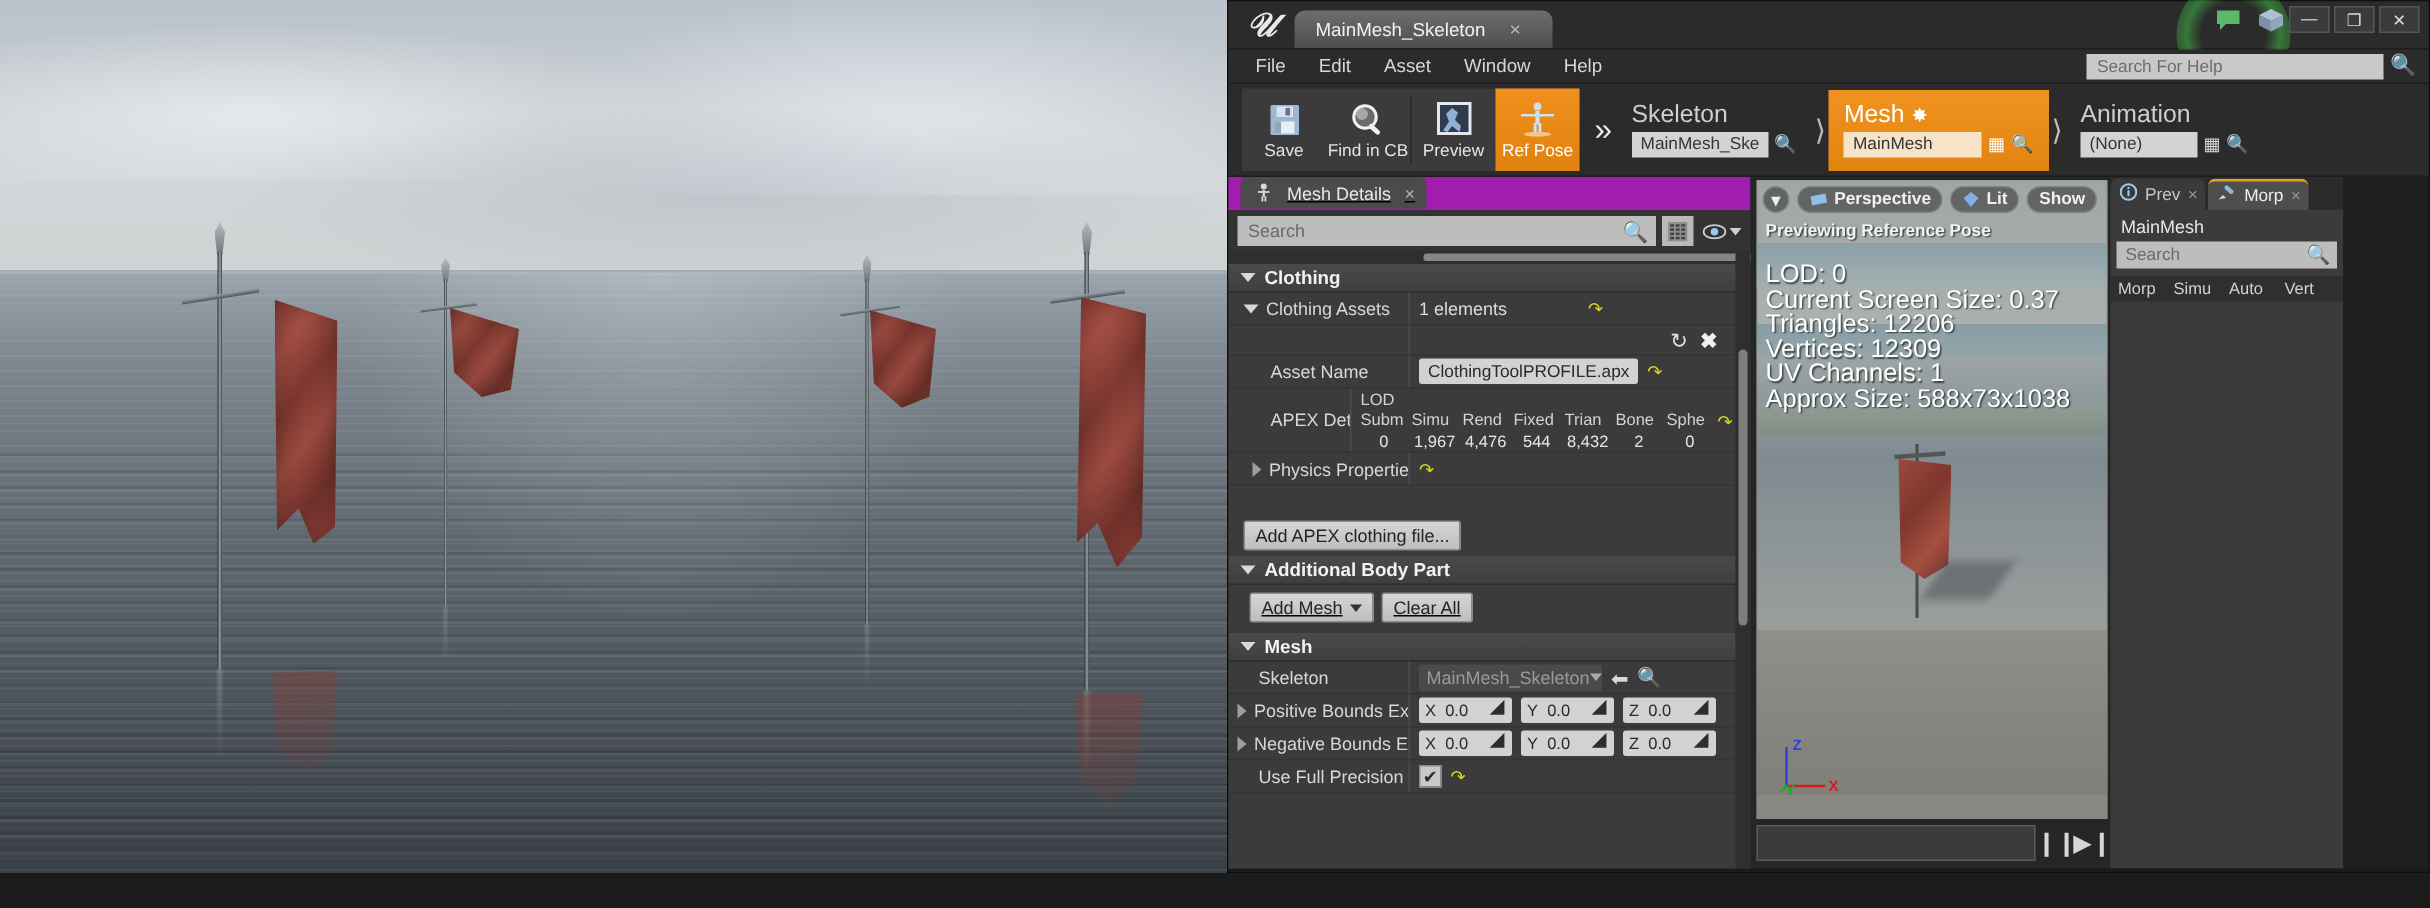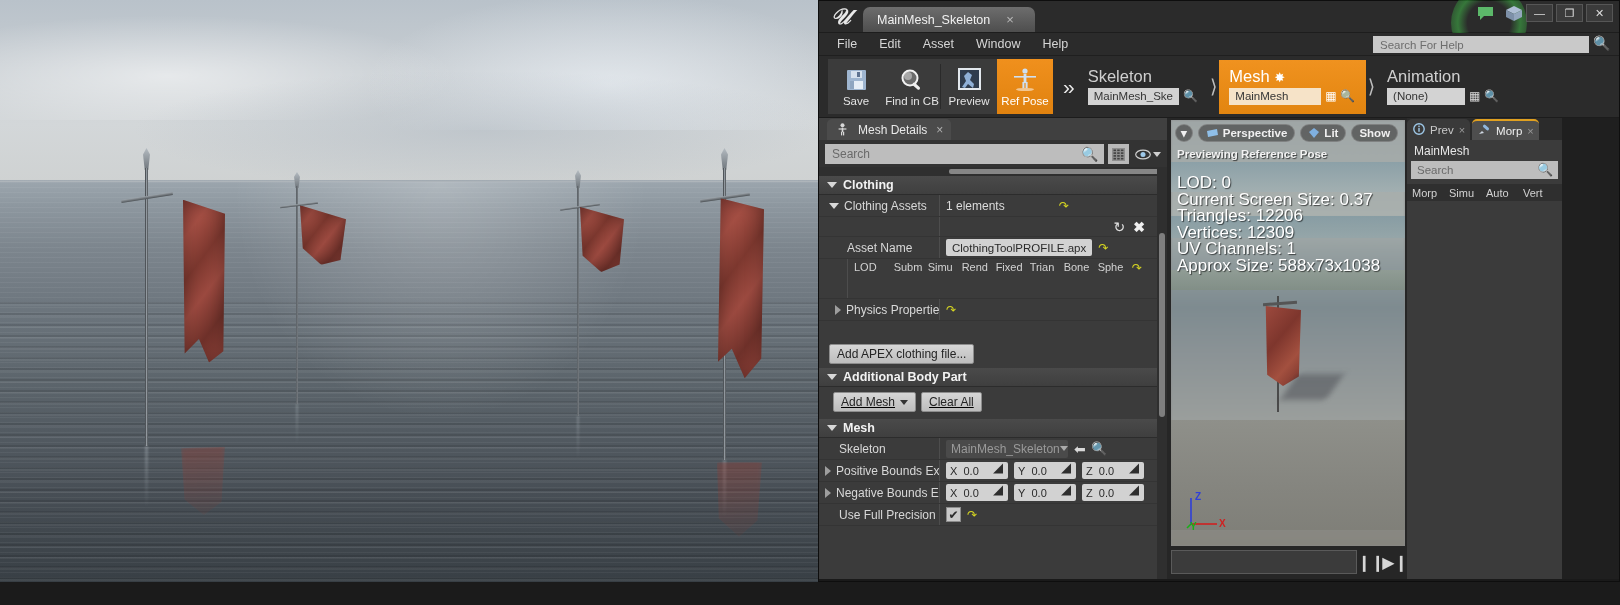--- a/index.html
+++ b/index.html
@@ -125,21 +125,21 @@
     background: radial-gradient(circle, rgba(80,235,90,0) 40%, rgba(70,225,80,.42) 58%, rgba(60,200,70,.28) 72%, rgba(0,0,0,0) 82%);
     pointer-events:none;
   }
 
   .menubar {
     height: 23px; background: #2b2b2b; display: flex; align-items: center;
     padding-left: 8px; gap: 2px; position: relative; border-bottom:1px solid #1f1f1f;
   }
   .menubar .mi { color:#d6d6d6; font-size: 12.5px; padding: 2px 10px; }
   .help-search {
-    position:absolute; right: 30px; top: 3px; width: 216px; height: 17px;
+    position:absolute; right: 30px; top: 3px; width: 198px; height: 17px;
     background: #c9c9c9; color:#6d6d6d; font-size: 11.5px;
     display:flex; align-items:center; padding-left: 7px;
   }
   .help-mag { position:absolute; right: 8px; top: 2px; color:#d0d0d0; font-size: 14px; }
 
   .toolbar {
     height: 62px; background: #2b2b2b; display:flex; align-items:stretch;
     border-bottom: 1px solid #1c1c1c; position: relative;
   }
   .tgroup { display:flex; align-items:stretch; background:#3b3b3b; margin: 3px 0 3px 9px; }
@@ -168,21 +168,21 @@
   }
   .mode.sel .mval { background:#f6e3c8; }
   .mode .mini { color:#dadada; font-size: 12px; }
   .mode.sel .mini { color:#fff; }
   .mchev { color:#bdbdbd; font-size: 19px; align-self:center; margin: 0 2px; }
 
   .body { flex:1; display:flex; background:#1f1f1f; min-height:0; }
 
   
   .details { width: 348px; display:flex; flex-direction:column; background:#2b2b2b; }
-  .panel-tabs { height: 22px; display:flex; align-items:flex-end; background:#404040; }
+  .panel-tabs { height: 22px; display:flex; background:#a21caf;text-decoration:underline; }
   .ptab {
     height: 21px; background:#4b4b4b; border-radius: 5px 5px 0 0; display:flex; align-items:center;
     gap: 9px; padding: 0 8px 0 9px; color:#e9e9e9; font-size: 12px; margin-left: 8px;
   }
   .ptab .x { color:#b0b0b0; font-size: 12px; }
   .ptab .picon { width: 13px; height:14px; display:flex; align-items:center; justify-content:center; }
   .dsearchrow { display:flex; align-items:center; gap: 4px; padding: 4px 6px 3px 6px; background:#333; }
   .dsearch {
     flex:1; height: 20px; background:#bdbdbd; color:#6a6a6a; font-size: 12px;
     display:flex; align-items:center; padding: 0 22px 0 7px; position:relative;
@@ -556,21 +556,21 @@
               <div class="pvalue">
                 <span class="textbox">ClothingToolPROFILE.apx</span>
                 <span class="reset">↷</span>
               </div>
             </div>
 
             <div class="prop" style="min-height:40px; align-items:stretch;">
               <div class="plabel" style="padding-left:28px;">
                 <span>APEX Details</span>
               </div>
-              <div class="pvalue" style="align-items:flex-start; justify-content:flex-start; gap:17px; padding-top:2px;">
+              <div class="pvalue" style="flex-direction:column; align-items:flex-start; justify-content:flex-start; gap:1px; padding-top:2px;">
                 <div style="color:#d2d2d2;font-size:11px;">LOD</div>
                 <div class="apexhdr">
                   <span>Subm</span>
                   <span>Simu</span>
                   <span>Rend</span>
                   <span>Fixed</span>
                   <span>Trian</span>
                   <span>Bone</span>
                   <span>Sphe</span>
                   <span class="reset" style="width:12px;">↷</span>

